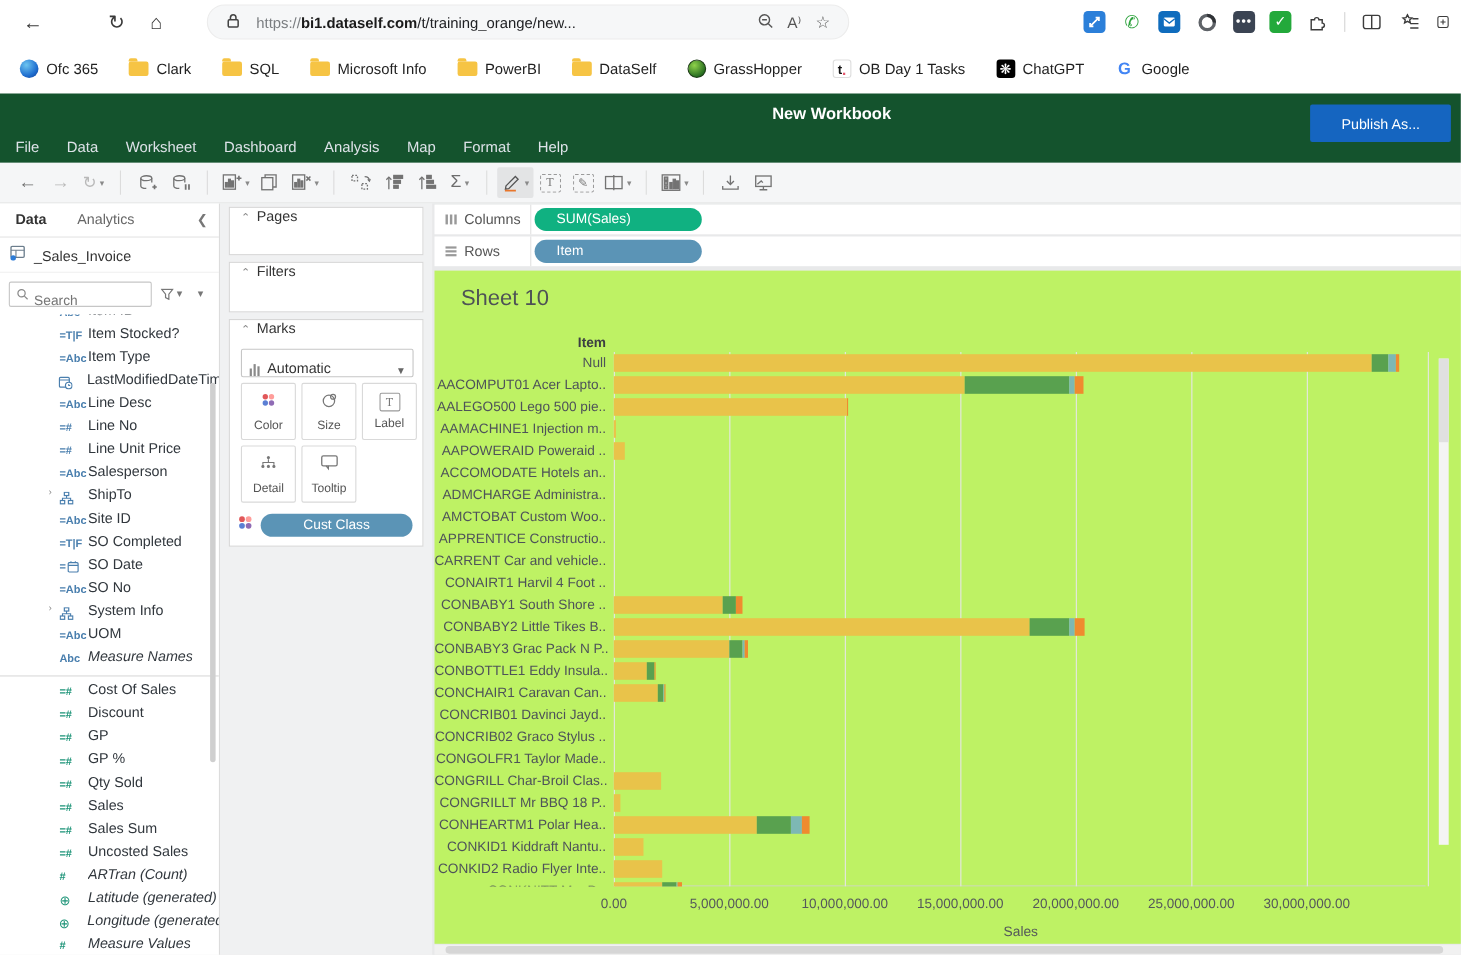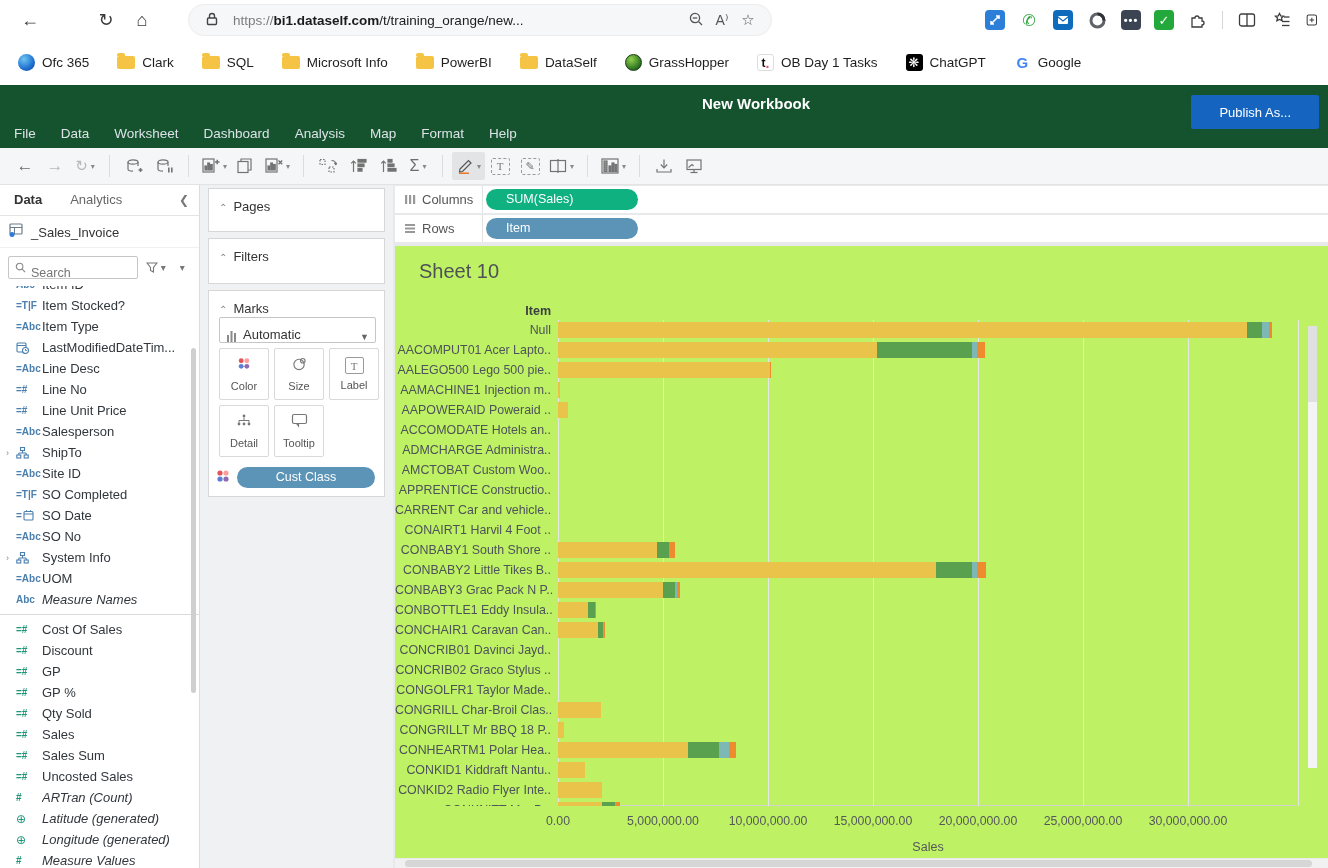--- a/index.html
+++ b/index.html
@@ -64,32 +64,32 @@
     padding-left:8px; gap:7px; border-bottom:1px solid #f0f0f0; }
   #dp-ds-label { font-size:13px; color:#333; }
   #dp-search-row { position:absolute; left:0; top:67px; width:100%; height:30px; display:flex; align-items:center; }
   #dp-search { margin-left:8px; width:130px; height:23px; border:1px solid #c6c6c6; border-radius:2px;
     display:flex; align-items:center; padding:0 6px; gap:5px; }
   #dp-search input { border:none; outline:none; width:90px; font-size:12.5px; color:#333; background:transparent;margin-top:12px; }
   .dp-mini { color:#777; font-size:10px; margin-left:8px; cursor:pointer; display:flex; align-items:center; }
 
   #field-list { position:absolute; left:0; top:101px; width:100%; height:582px; overflow:hidden; }
   #field-list-inner { margin-top:-12px; }
-  .fl-row { height:21px; display:flex; align-items:center; padding-left:8px; cursor:pointer; }
+  .fl-row { height:21px; display:flex; padding-left:8px; cursor:pointer;margin-left:38px; }
   .fl-exp { width:10px; font-size:9px; color:#888; margin-left:-2px; }
   .fl-ico { width:26px; flex:none; font-size:10px; font-weight:700; letter-spacing:0; display:flex; align-items:center; }
   .fl-ico.dim { color:#4a7fae; } .fl-ico.mea { color:#1f9579; }
   .fl-label { font-size:13px; color:#31373d; white-space:nowrap; overflow:hidden; }
   .fl-label.it { font-style:italic; }
   .fl-divider { height:1px; background:#dadada; margin:4px 0 4px 0; }
   #fl-scroll { position:absolute; right:3px; top:163px; width:5px; height:345px; background:#cfcfcf; border-radius:3px; }
 
   #middle-pane { position:absolute; left:200px; top:0; width:193px; height:683px; background:#f0f1f2; }
   .card { position:absolute; left:8px; width:177px; background:#fff; border:1px solid #d7d7d7; }
-  .card-h { font-size:13px; color:#333; padding:10px 0 0 10px; }
+  .card-h { font-size:13px; color:#333; padding:0 0 0 10px; }
   .card-h .chev { color:#888; font-size:10px; margin-right:6px; }
   #marks-dd { position:absolute; left:10px; top:26px; width:157px; height:26px; border:1px solid #c6c6c6;
     border-radius:2px; display:flex; align-items:flex-end; padding:0 6px; gap:4px; font-size:13px; color:#333; cursor:pointer; }
   #marks-dd .dd-caret { margin-left:auto; color:#666; font-size:9px; }
   #marks-btns { position:absolute; left:10px; top:57px; width:160px; display:flex; flex-wrap:wrap; gap:5px; }
   .mk-btn { width:50px; height:52px; border:1px solid #d9d9d9; border-radius:2px; display:flex; flex-direction:column;
     align-items:center; justify-content:center; gap:5px; cursor:pointer; background:#fff; }
   .mk-btn .mk-lab { font-size:11px; color:#555; }
   #marks-pill-row { position:absolute; left:6px; top:176px; display:flex; align-items:center; gap:6px; }
 

